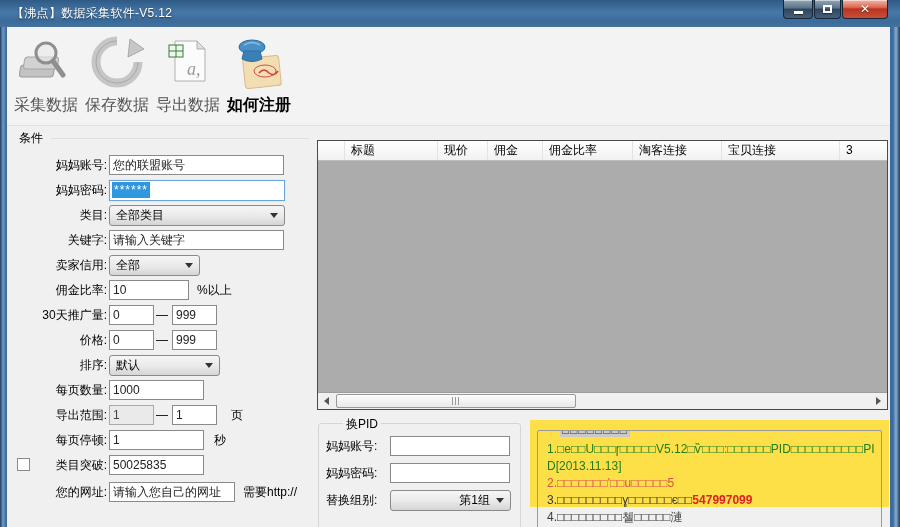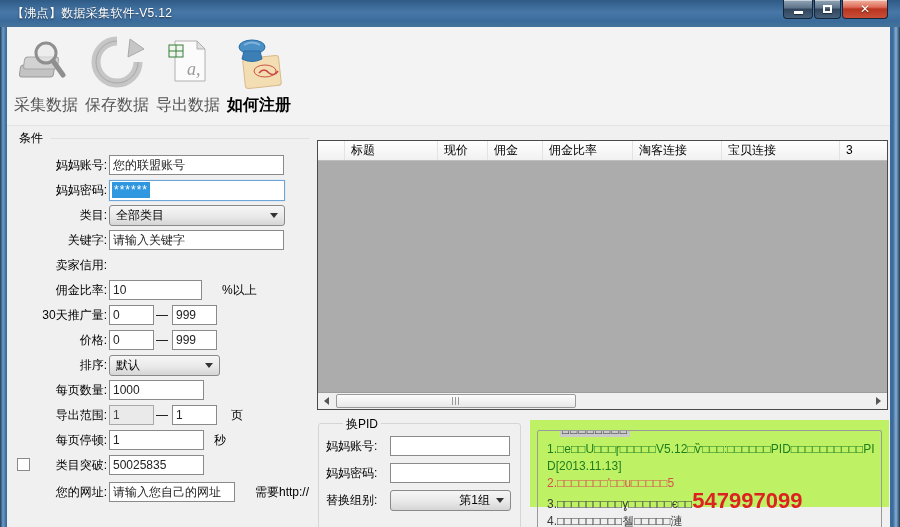--- a/index.html
+++ b/index.html
@@ -37,27 +37,27 @@
 
   
   .conditions { position:absolute; left:0; top:100px; width:310px; }
   .group-title { font-size:12px; color:#000; margin:3px 0 0 12px; }
   .group-line { position:absolute; left:44px; top:11px; width:258px; border-top:1px solid #dfdfdf; }
   .rows { margin-top:8px; }
   .frow { position:relative; display:flex; align-items:center; height:20px; margin-bottom:5px; }
   .frow .lbl { width:100px; text-align:right; font-size:12px; color:#000; flex:none; white-space:nowrap; }
   .tb { height:20px; border:1px solid #8a8a8a; background:#fff; font-size:12px; padding:0 3px;
     font-family:"Liberation Sans","DejaVu Sans",sans-serif; color:#222; margin-left:2px; }
-  .tb.w175{width:175px;} .tb.w126{width:126px;} .tb.w95{width:95px;} .tb.w80{width:93px;} .tb.w45{width:45px;}
+  .tb.w175{width:175px;} .tb.w126{width:126px;} .tb.w95{width:95px;} .tb.w80{width:80px;} .tb.w45{width:45px;}
   .tb.dim { background:#eaeaea; border-color:#a9a9a9; color:#444; }
   .fake-input { height:21px; width:176px; margin-left:2px; border:1px solid #6ca6d9; background:#fff;
     display:flex; align-items:center; padding:0 2px; box-shadow:0 0 1px #a7cdea; }
   .sel-text { background:#2f96e0; color:#fff; font-size:12px; padding:1px 2px; letter-spacing:1px; }
   .dash { width:16px; text-align:center; font-size:12px; color:#000; flex:none; }
-  .sfx { font-size:12px; color:#000; margin-left:20px; white-space:nowrap; }
+  .sfx { font-size:12px; color:#000; margin-left:8px; white-space:nowrap; }
   .combo { height:21px; margin-left:2px; border:1px solid #8a8a8a; border-radius:3px;
     background:linear-gradient(180deg,#f6f6f6 0%,#e9e9e9 55%,#d5d5d5 100%);
     display:flex; align-items:center; justify-content:space-between; padding:0 6px; cursor:default; }
   .combo.w175{width:176px;} .combo.w110{width:111px;} .combo.w90{width:91px;}
   .combo .cval { font-size:12px; color:#000; }
   .arrow { width:0; height:0; border-left:4px solid transparent; border-right:4px solid transparent;
     border-top:5px solid #333; margin-left:6px; }
   .checkbox { position:absolute; left:10px; top:3px; width:13px; height:13px; background:#fff;
     border:1px solid #8a8a8a; }
 
@@ -82,30 +82,30 @@
 
   
   .pid-panel { position:absolute; left:311px; top:396px; width:203px; height:140px;
     border:1px solid #d5d5d5; border-radius:3px; padding:12px 0 0 7px; }
   .gb-title { position:absolute; top:-8px; left:24px; background:#f0f0f0; padding:0 3px; font-size:12px; color:#000; }
   .prow { display:flex; align-items:center; height:20px; margin-bottom:7px; }
   .prow .lbl { width:62px; font-size:12px; color:#000; flex:none; }
   .tb.w120{width:120px;} .combo.w120{width:121px;justify-content:flex-end;}
 
   
-  .info-panel { position:absolute; left:523px; top:393px; width:359px; height:87px; background:#bef264; }
+  .info-panel { position:absolute; left:523px; top:393px; width:359px; height:87px; background:#fde047; }
   .info-box { position:absolute; left:7px; right:7px; top:10px; bottom:-40px;
     border:1px solid #9a9a9a; border-radius:2px; padding:10px 6px 0 9px; overflow:hidden; }
   .ib-title { position:absolute; top:-8px; left:22px; background:#c9c9c9; padding:0 2px;
     font-size:12px; color:#333; letter-spacing:1px; }
   .iline { font-size:12px; line-height:17px; white-space:normal; word-break:break-all; }
   .iline.green { color:#1e7d1e; }
   .iline.red { color:#d95050; }
   .iline.dark { color:#3a3a3a; }
-  .big-num { color:#dd2222; font-size:22px; font-weight:bold; }
+  .big-num { color:#dd2222; font-size:12px; font-weight:bold; }
 </style>
 </head>
 <body>
 
 <div class="window">
   <div class="titlebar">
     <span class="title">【沸点】数据采集软件-V5.12</span>
     <div class="winbtns">
       <div class="winbtn min">
           <span class="glyph-min"></span>
@@ -183,20 +183,24 @@
             <span class="cval">全部类目</span>
             <span class="arrow"></span>
           </div>
         </div>
         <div class="frow">
           <span class="lbl">关键字:</span>
           <input class="tb w175" value="请输入关键字" style="">
         </div>
         <div class="frow">
           <span class="lbl">卖家信用:</span>
+          <div class="combo w90">
+            <span class="cval">全部</span>
+            <span class="arrow"></span>
+          </div>
         </div>
         <div class="frow">
           <span class="lbl">佣金比率:</span>
           <input class="tb w80" value="10" style="">
           <span class="sfx">%以上</span>
         </div>
         <div class="frow">
           <span class="lbl">30天推广量:</span>
           <input class="tb w45" value="0" style="">
           <span class="dash">—</span>

